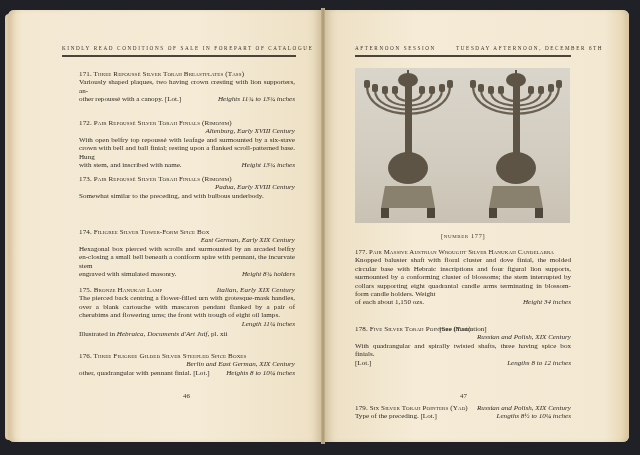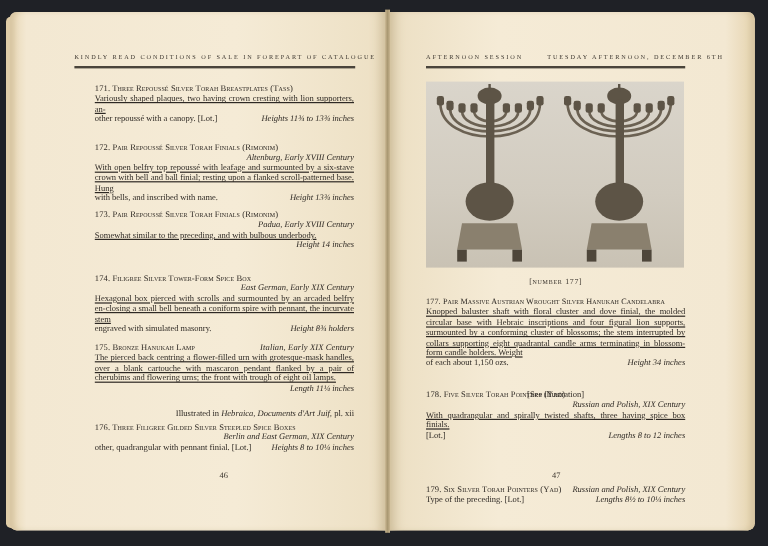--- a/index.html
+++ b/index.html
@@ -41,21 +41,21 @@
   .runhead {
     position:absolute; top:45px; font-size:5.2px; letter-spacing:1.6px;
     text-transform:uppercase; color:#3b352e; white-space:nowrap;
   }
   .rule {
     position:absolute; height:2px; background:#4a443b;
   }
   .entry { position:absolute; font-size:7.1px; line-height:8.4px; color:#2e2924; }
   .entry .title { font-variant:small-caps; letter-spacing:0.1px; }
   .entry .origin { font-style:italic; text-align:right; }
-  .entry .body { text-align:justify;text-decoration:underline; }
+  .entry .body { text-align:justify; }
   .entry .meas { font-style:italic; float:right; }
   .row { display:flex; justify-content:space-between; }
   .folio { position:absolute; font-size:7px; color:#3b352e;text-align:center; }
   .photo {
     position:absolute; left:355px; top:68px; width:215px; height:155px;
     background:linear-gradient(180deg,#dad5cb 0%,#d2ccc0 60%,#c9c2b4 100%);
     overflow:hidden;
   }
   .caption { position:absolute; font-size:6.5px; letter-spacing:0.6px; color:#3b352e; font-variant:small-caps; }
 </style>
@@ -82,50 +82,49 @@
       <span>other repoussé with a canopy. [Lot.]</span>
       <span class="meas">Heights 11¾ to 13¾ inches</span>
     </div>
 </div>
 
 <div class="entry" style="left:79px; top:119px; width:216px;">
   <div class="title"><span>172.</span> <span>Pair Repoussé Silver Torah Finials (Rimonim)</span></div>
   <div class="origin">Altenburg, Early XVIII Century</div>
   <div class="body">With open belfry top repoussé with leafage and surmounted by a six-stave crown with bell and ball finial; resting upon a flanked scroll-patterned base. Hung</div>
   <div class="row">
-      <span>with bells, and inscribed with name.</span>
+      <span>with stem, and inscribed with name.</span>
       <span class="meas">Height 13¾ inches</span>
     </div>
 </div>
 
 <div class="entry" style="left:79px; top:175px; width:216px;">
   <div class="title"><span>173.</span> <span>Pair Repoussé Silver Torah Finials (Rimonim)</span></div>
   <div class="origin">Padua, Early XVIII Century</div>
   <div class="body">Somewhat similar to the preceding, and with bulbous underbody.</div>
-  <div class="origin">Height 14 inches</div>
 </div>
 
 <div class="entry" style="left:79px; top:228px; width:216px;">
   <div class="title"><span>174.</span> <span>Filigree Silver Tower-Form Spice Box</span></div>
   <div class="origin">East German, Early XIX Century</div>
   <div class="body">Hexagonal box pierced with scrolls and surmounted by an arcaded belfry en-closing a small bell beneath a coniform spire with pennant, the incurvate stem</div>
   <div class="row">
       <span>engraved with simulated masonry.</span>
       <span class="meas">Height 8¾ holders</span>
     </div>
 </div>
 
 <div class="entry" style="left:79px; top:286px; width:216px;">
   <div class="row title">
       <span><span>175.</span> <span>Bronze Hanukah Lamp</span></span>
       <span class="meas" style="font-variant:normal;text-align:right;">Italian, Early XIX Century</span>
     </div>
   <div class="body">The pierced back centring a flower-filled urn with grotesque-mask handles, over a blank cartouche with mascaron pendant flanked by a pair of cherubims and flowering urns; the front with trough of eight oil lamps.</div>
   <div class="origin">Length 11¼ inches</div>
-  <div style="margin-top:13px;text-align:right;"><span>Illustrated in </span><i>Hebraica, Documents d'Art Juif,</i><span> pl. xii</span></div>
+  <div style="margin-top:2px;"><span>Illustrated in </span><i>Hebraica, Documents d'Art Juif,</i><span> pl. xii</span></div>
 </div>
 
 <div class="entry" style="left:79px; top:352px; width:216px;">
   <div class="title"><span>176.</span> <span>Three Filigree Gilded Silver Steepled Spice Boxes</span></div>
   <div class="origin">Berlin and East German, XIX Century</div>
   <div class="row">
       <span>other, quadrangular with pennant finial. [Lot.]</span>
       <span class="meas">Heights 8 to 10¼ inches</span>
     </div>
 </div>

